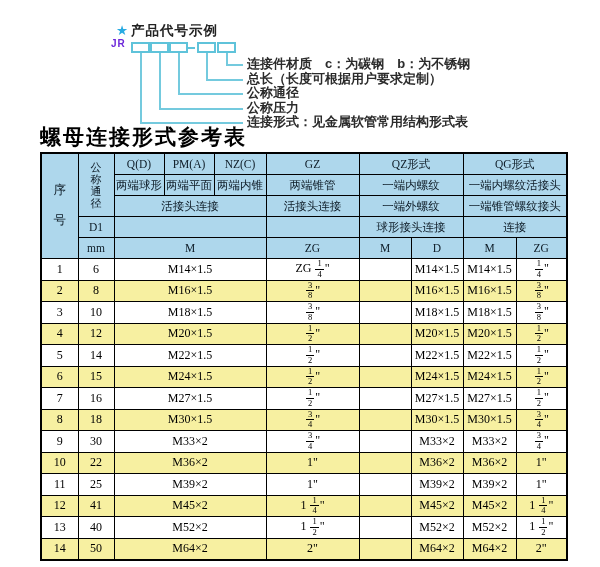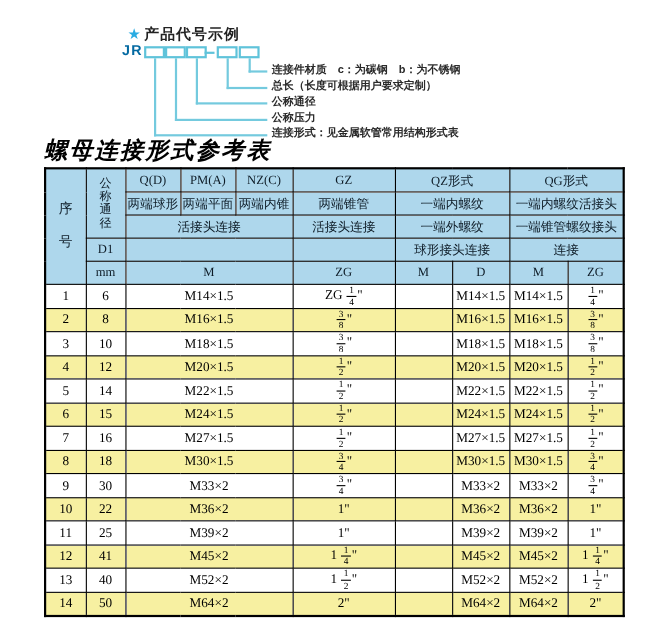--- a/index.html
+++ b/index.html
@@ -12,40 +12,40 @@
   .diagram{position:absolute;left:0;top:0;width:600px;height:148px;}
   .diag-heading{
     position:absolute;left:116px;top:22px;
     font-family:"Liberation Sans","DejaVu Sans",sans-serif;
     font-weight:bold;font-size:13.5px;color:#222;letter-spacing:1px;
   }
   .diag-heading .star{color:#29abe2;margin-right:2px;}
   .code-prefix{
     position:absolute;left:111px;top:38px;
     font-family:"Liberation Sans","DejaVu Sans",sans-serif;
-    font-weight:bold;font-size:13px;color:#0369a1;letter-spacing:1px;
+    font-weight:bold;font-size:10px;color:#6d28d9;letter-spacing:1px;
   }
   .code-box{
     position:absolute;top:42px;width:15px;height:7px;
     border:2px solid #5fc3da;background:#fff;box-sizing:content-box;
   }
   .code-dash{position:absolute;top:47px;left:186px;width:9px;height:2px;background:#5fc3da;}
   .cline{position:absolute;background:#74cade;}
   .cline.v{width:2px;}
   .cline.h{height:2px;}
   .diag-label{
     position:absolute;left:247px;white-space:nowrap;
     font-family:"Liberation Sans","DejaVu Sans",sans-serif;
-    font-weight:bold;font-size:10px;color:#2b2b2b;line-height:14px;
+    font-weight:bold;font-size:13px;color:#2b2b2b;line-height:14px;
   }
   
   .page-title{
     position:absolute;left:40px;top:123px;
     font-family:"Liberation Serif","DejaVu Serif",serif;
-    font-style:italic;font-weight:bold;font-size:21px;color:#000;
+    font-weight:bold;font-size:21px;color:#000;
     letter-spacing:2px;white-space:nowrap;
   }
   
   table.ref{
     position:absolute;left:40px;top:152px;
     border-collapse:collapse;table-layout:fixed;width:526px;
     border:2px solid #000;
     font-family:"Liberation Serif","DejaVu Serif",serif;
   }
   table.ref th,table.ref td{

